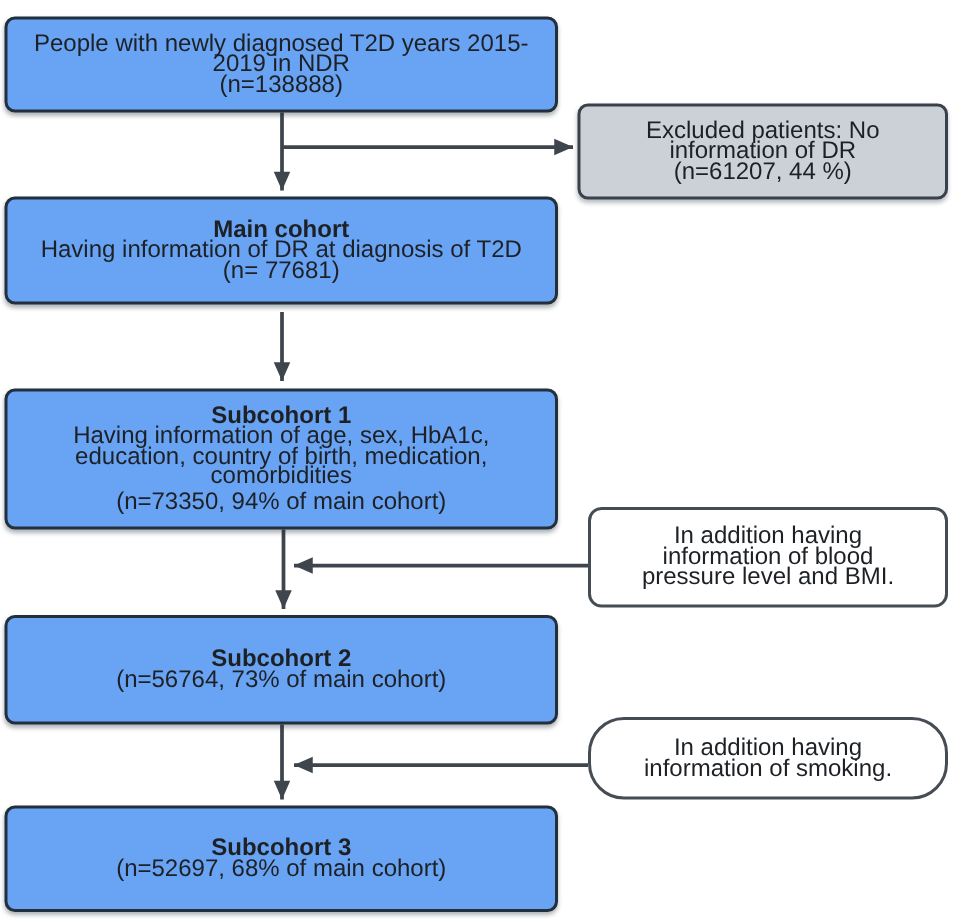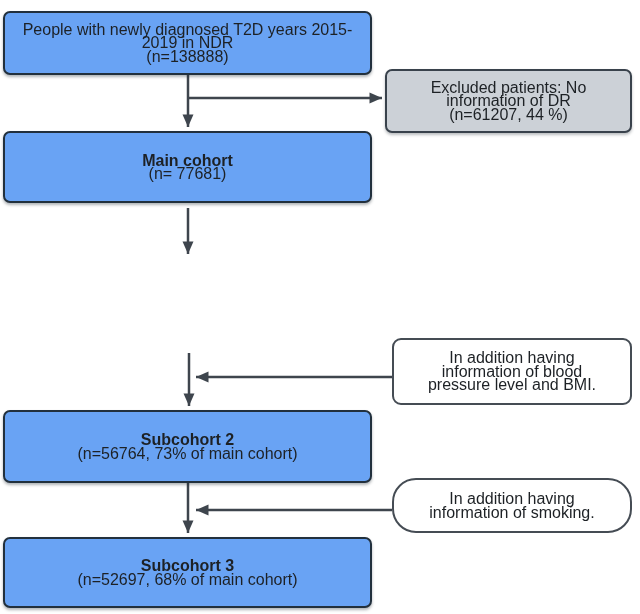--- a/index.html
+++ b/index.html
@@ -85,23 +85,29 @@
     <div>(n=138888)</div>
   </div>
 
   <div id="box-excluded" class="box gray">
     <div>Excluded patients: No information of DR</div>
     <div>(n=61207, 44 %)</div>
   </div>
 
   <div id="box-main" class="box blue">
     <div class="title">Main cohort</div>
+    <div>Having information of DR at diagnosis of T2D</div>
     <div>(n= 77681)</div>
   </div>
 
+  <div id="box-sub1" class="box blue">
+    <div class="title">Subcohort 1</div>
+    <div>Having information of age, sex, HbA1c, education, country of birth, medication, comorbidities</div>
+    <div class="gap-top">(n=73350, 94% of main cohort)</div>
+  </div>
 
   <div id="box-note-bmi" class="box white">
     <div>In addition having information of blood pressure level and BMI.</div>
   </div>
 
   <div id="box-sub2" class="box blue">
     <div class="title">Subcohort 2</div>
     <div>(n=56764, 73% of main cohort)</div>
   </div>
 

